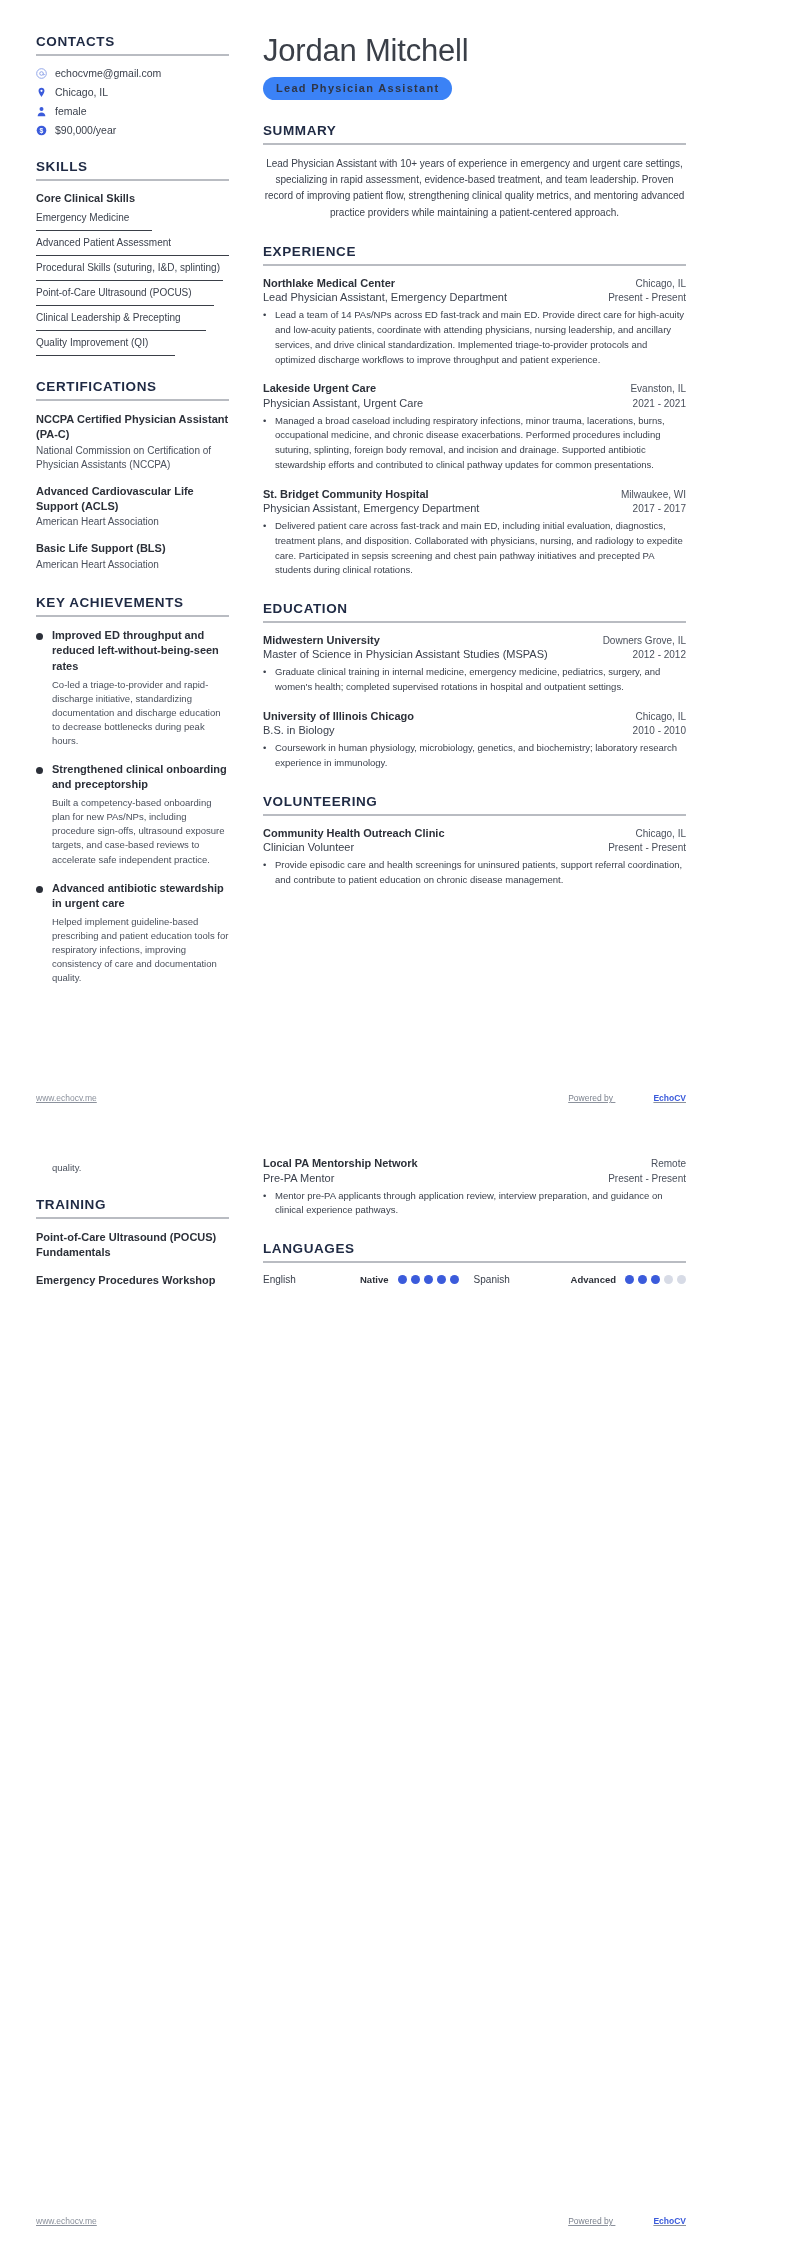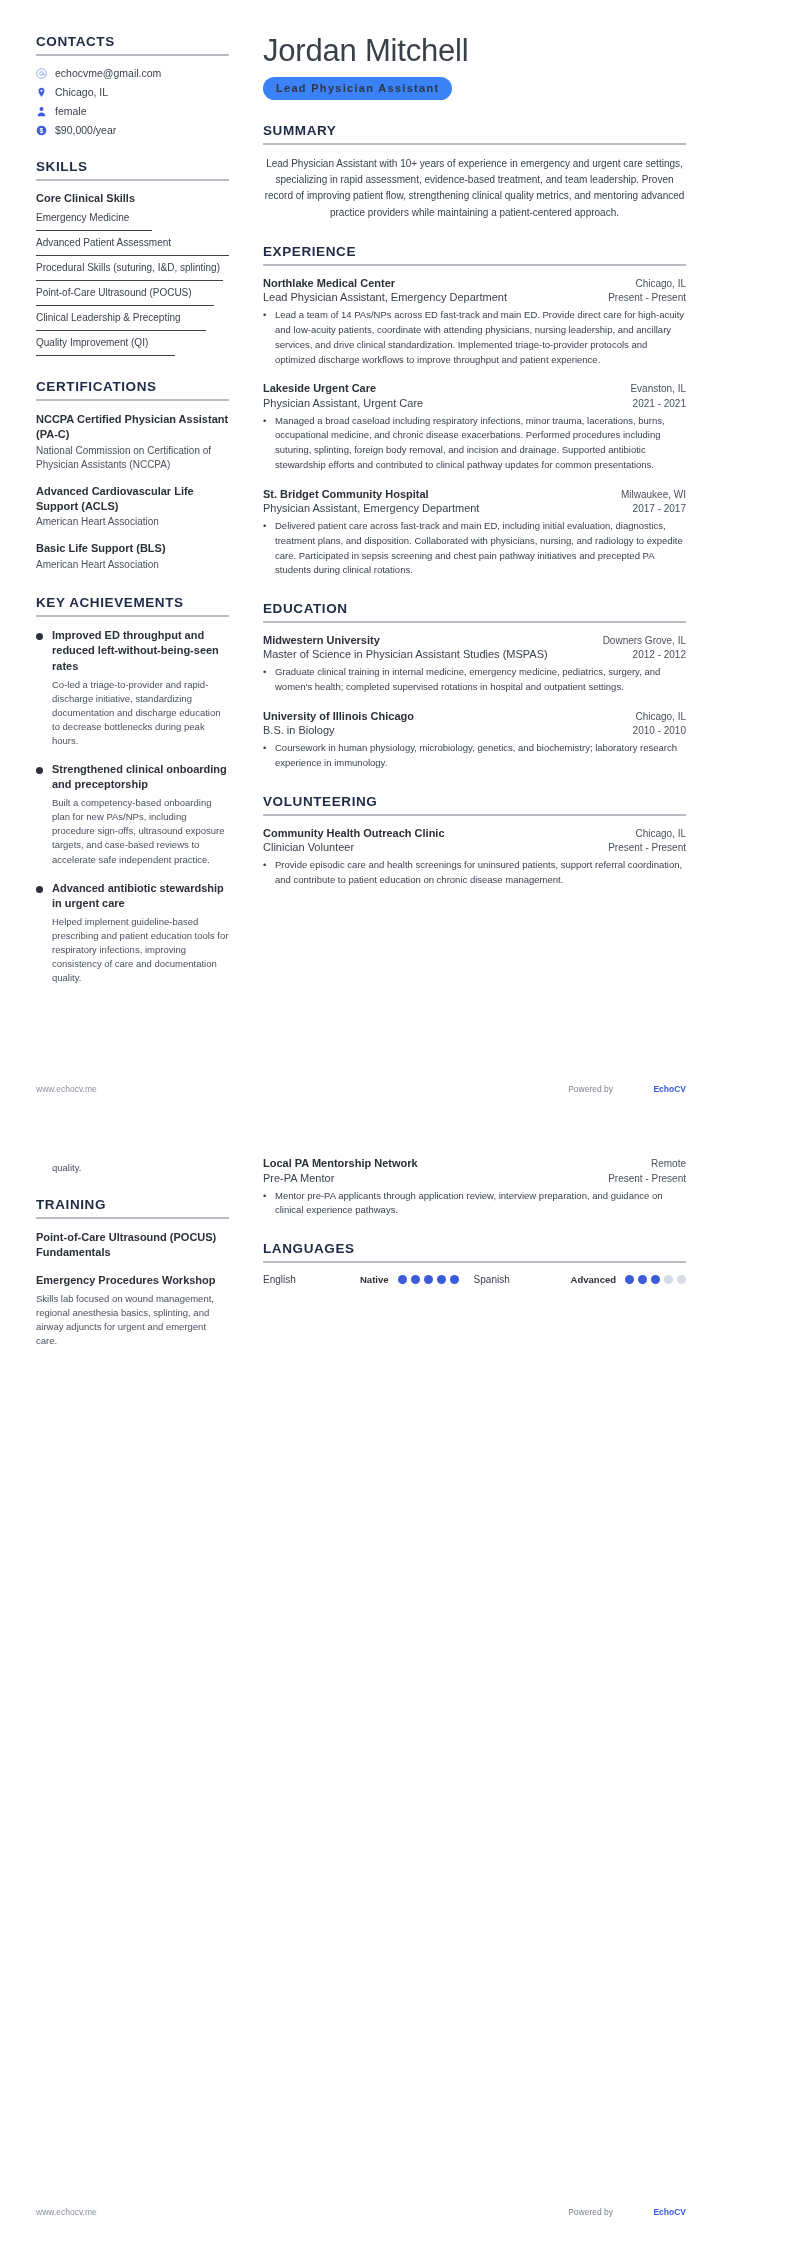--- a/index.html
+++ b/index.html
@@ -103,23 +103,23 @@
   .lang-name { flex:0 0 88px; }
   .lang-level { font-weight:bold; color:#2c3039; font-size:9.5px; flex:0 0 auto; }
   .dots { display:flex; gap:4px; align-items:center; }
   .dot { width:9px; height:9px; border-radius:50%; background:#3b5bdb; }
   .dot.off { background:#d7dbe6; }
   .lang-half { display:flex; align-items:center; gap:9px; flex:0 0 auto; }
 
   
   .footer {
     position:absolute;
-    left:36px; right:36px; bottom:29px;
+    left:36px; right:36px; bottom:20px;
     display:flex; justify-content:space-between; align-items:center;
-    font-size:8.5px; color:#8b919c;
+    font-size:8.5px; color:#8b919c;text-decoration:underline;
   }
   .footer .brand { color:#7b818d; }
   .footer .brand b { color:#3b5bdb;margin-left:38px; }
 </style>
 </head>
 <body>
 
 <div class="page">
   <div class="page-inner">
 
@@ -391,21 +391,20 @@
 
       <div class="side-block">
         <div class="side-h">TRAINING</div>
         <div class="side-rule"></div>
 
         <div class="tr-item">
           <div class="tr-title">Point-of-Care Ultrasound (POCUS) Fundamentals</div>
         </div>
         <div class="tr-item">
           <div class="tr-title">Emergency Procedures Workshop</div>
-          <div class="tr-desc">Skills lab focused on wound management, regional anesthesia basics, splinting, and airway adjuncts for urgent and emergent care.</div>
         </div>
       </div>
     </div>
 
     <div class="col-right">
 
       <div class="exp-item">
         <div class="exp-row">
           <div class="exp-org">Local PA Mentorship Network</div>
           <div class="exp-loc">Remote</div>

